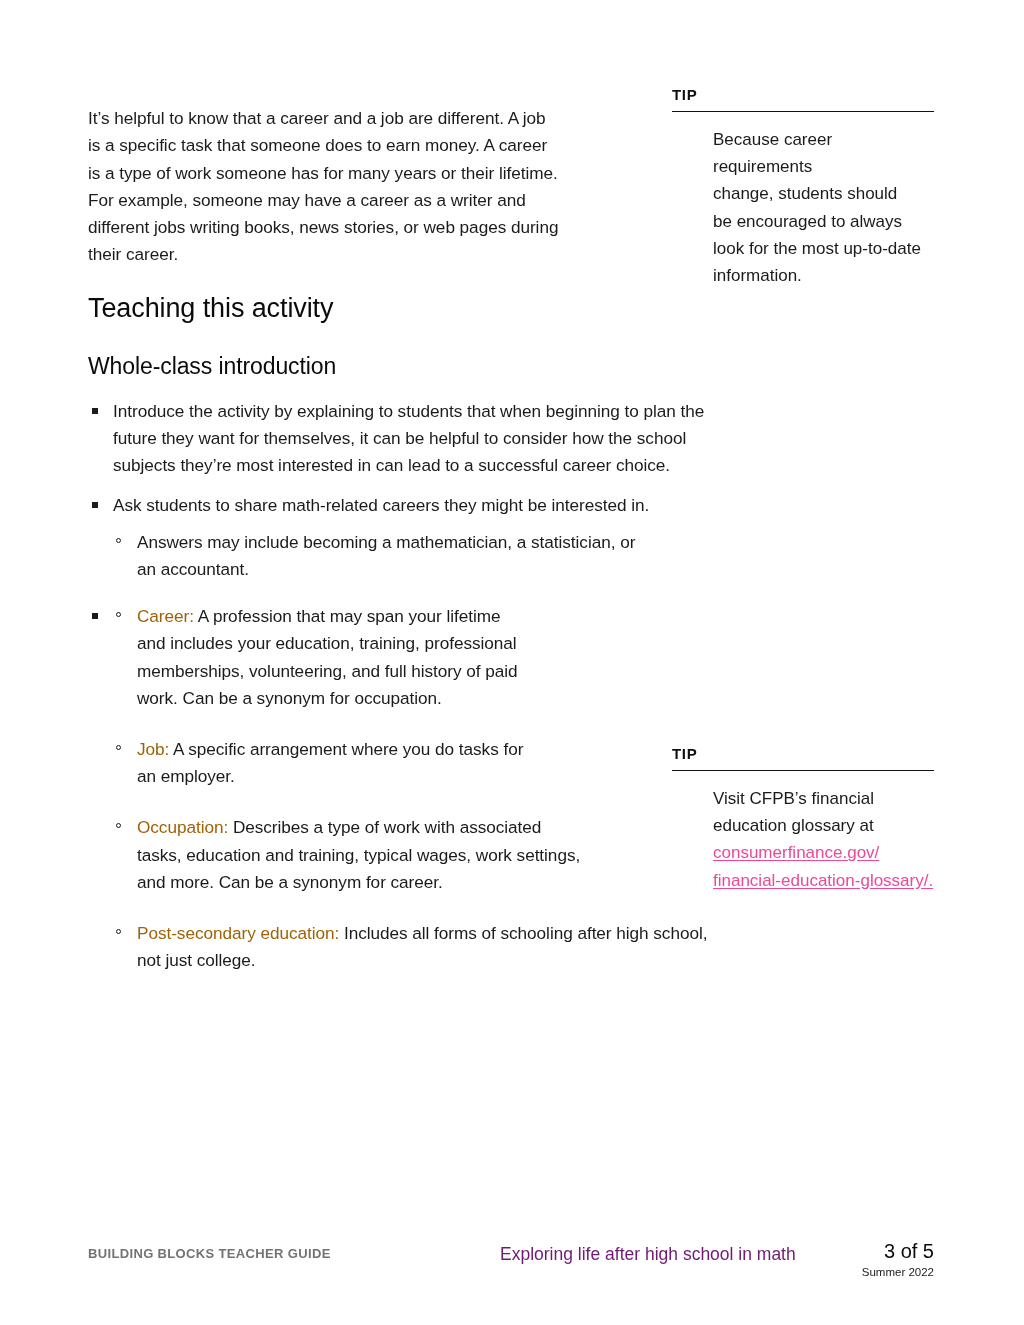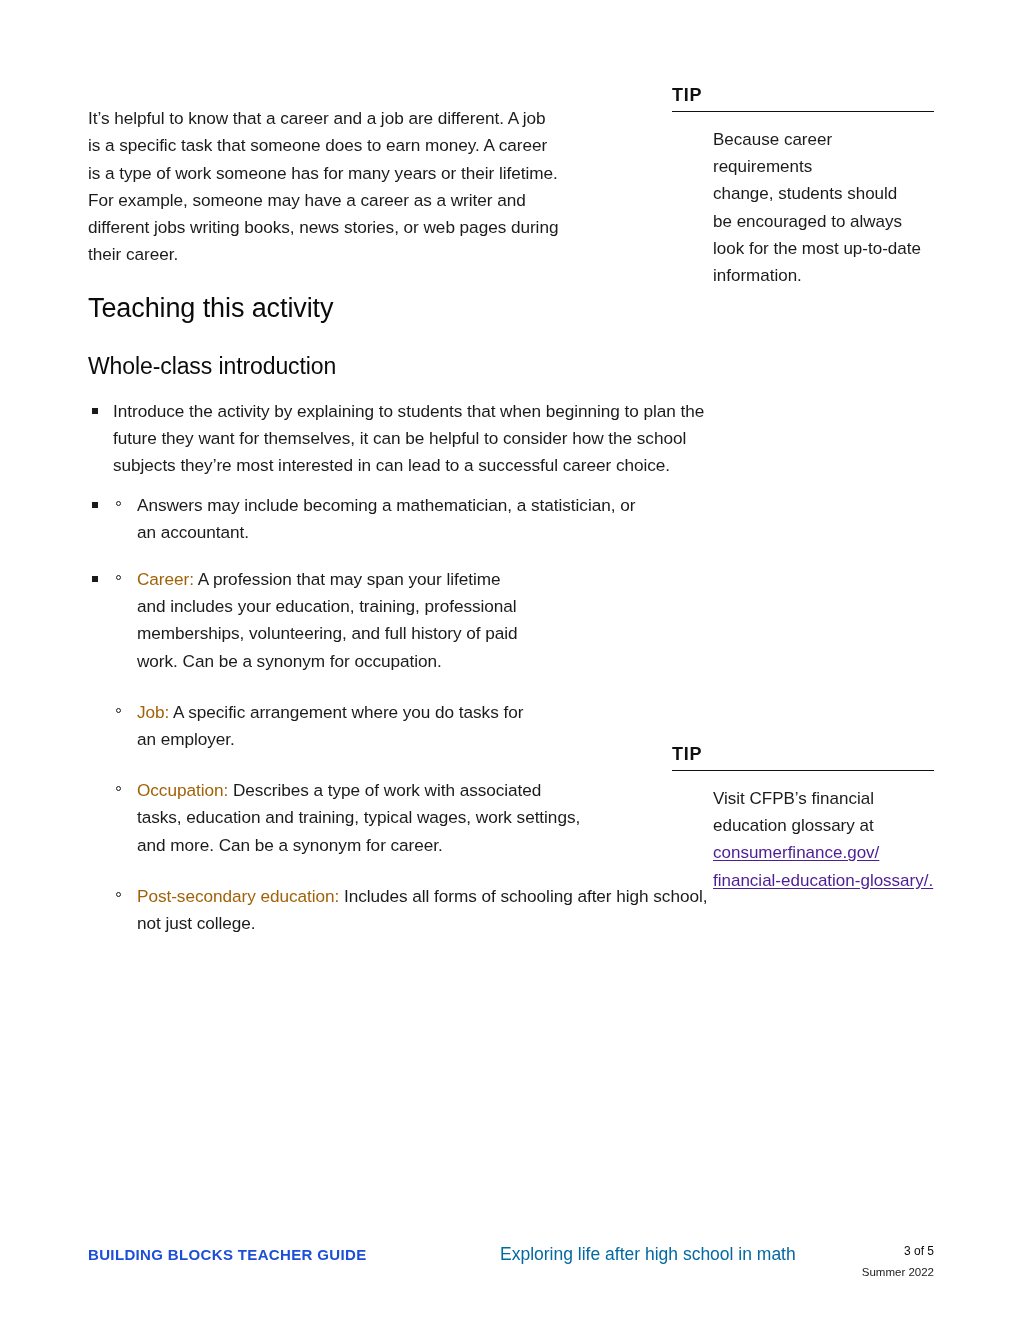--- a/index.html
+++ b/index.html
@@ -48,42 +48,42 @@
     white-space: pre-line;
   }
 
   
   .tip-box {
     position: absolute;
     left: 672px;
     width: 262px;
   }
   .tip-label {
-    font-size: 18px;
+    font-size: 15px;
     font-weight: 700;
     letter-spacing: 0.7px;
     color: #101010;
     padding-bottom: 7px;
     line-height: 18px;
   }
   .tip-rule {
     border: 0;
     border-top: 1.6px solid #111;
     margin: 0 0 14px 0;
     width: 100%;
   }
   .tip-body {
     font-size: 17px;
     line-height: 27.2px;
     color: #1b1b1b;
     white-space: pre-line;
     margin-left: 41px;
   }
   .tip-link {
-    color: #4c1d95;
+    color: #ec4899;
     text-decoration: underline;
     text-underline-offset: 2px;
   }
 
   
   h1.section-title {
     font-size: 27px;
     font-weight: 400;
     line-height: 32px;
     margin: 0;
@@ -158,44 +158,44 @@
     position: absolute;
     left: 88px;
     top: 1238px;
     width: 846px;
     height: 60px;
   }
   .footer-left {
     position: absolute;
     left: 0;
     top: 8px;
-    font-size: 15px;
+    font-size: 13px;
     font-weight: 700;
     letter-spacing: 0.35px;
-    color: #1d4ed8;
+    color: #737373;
     white-space: nowrap;
   }
   .footer-center {
     position: absolute;
     left: 412px;
     top: 6px;
     font-size: 17.5px;
     font-weight: 400;
-    color: #0369a1;
+    color: #701a75;
     white-space: nowrap;
   }
   .footer-right {
     position: absolute;
     right: 0;
     top: 0;
     text-align: right;
     width: 120px;
   }
   .footer-page {
-    font-size: 12px;
+    font-size: 20px;
     font-weight: 400;
     color: #0b0b0b;
     line-height: 26px;
     white-space: nowrap;
   }
   .footer-season {
     font-size: 11.5px;
     font-weight: 400;
     color: #1b1b1b;
     line-height: 16px;
@@ -239,20 +239,21 @@
 
       <li>
         <span class="bullet-sq"></span>
         <span class="li-text">Introduce the activity by explaining to students that when beginning to plan the
 future they want for themselves, it can be helpful to consider how the school
 subjects they’re most interested in can lead to a successful career choice.</span>
       </li>
 
       <li>
         <span class="bullet-sq"></span>
+        <span class="li-text">Ask students to share math-related careers they might be interested in.</span>
         <ul class="lvl2">
           <li>
             <span class="bullet-circ"></span>
             <span class="li-text">Answers may include becoming a mathematician, a statistician, or
 an accountant.</span>
           </li>
         </ul>
       </li>
 
       <li>

